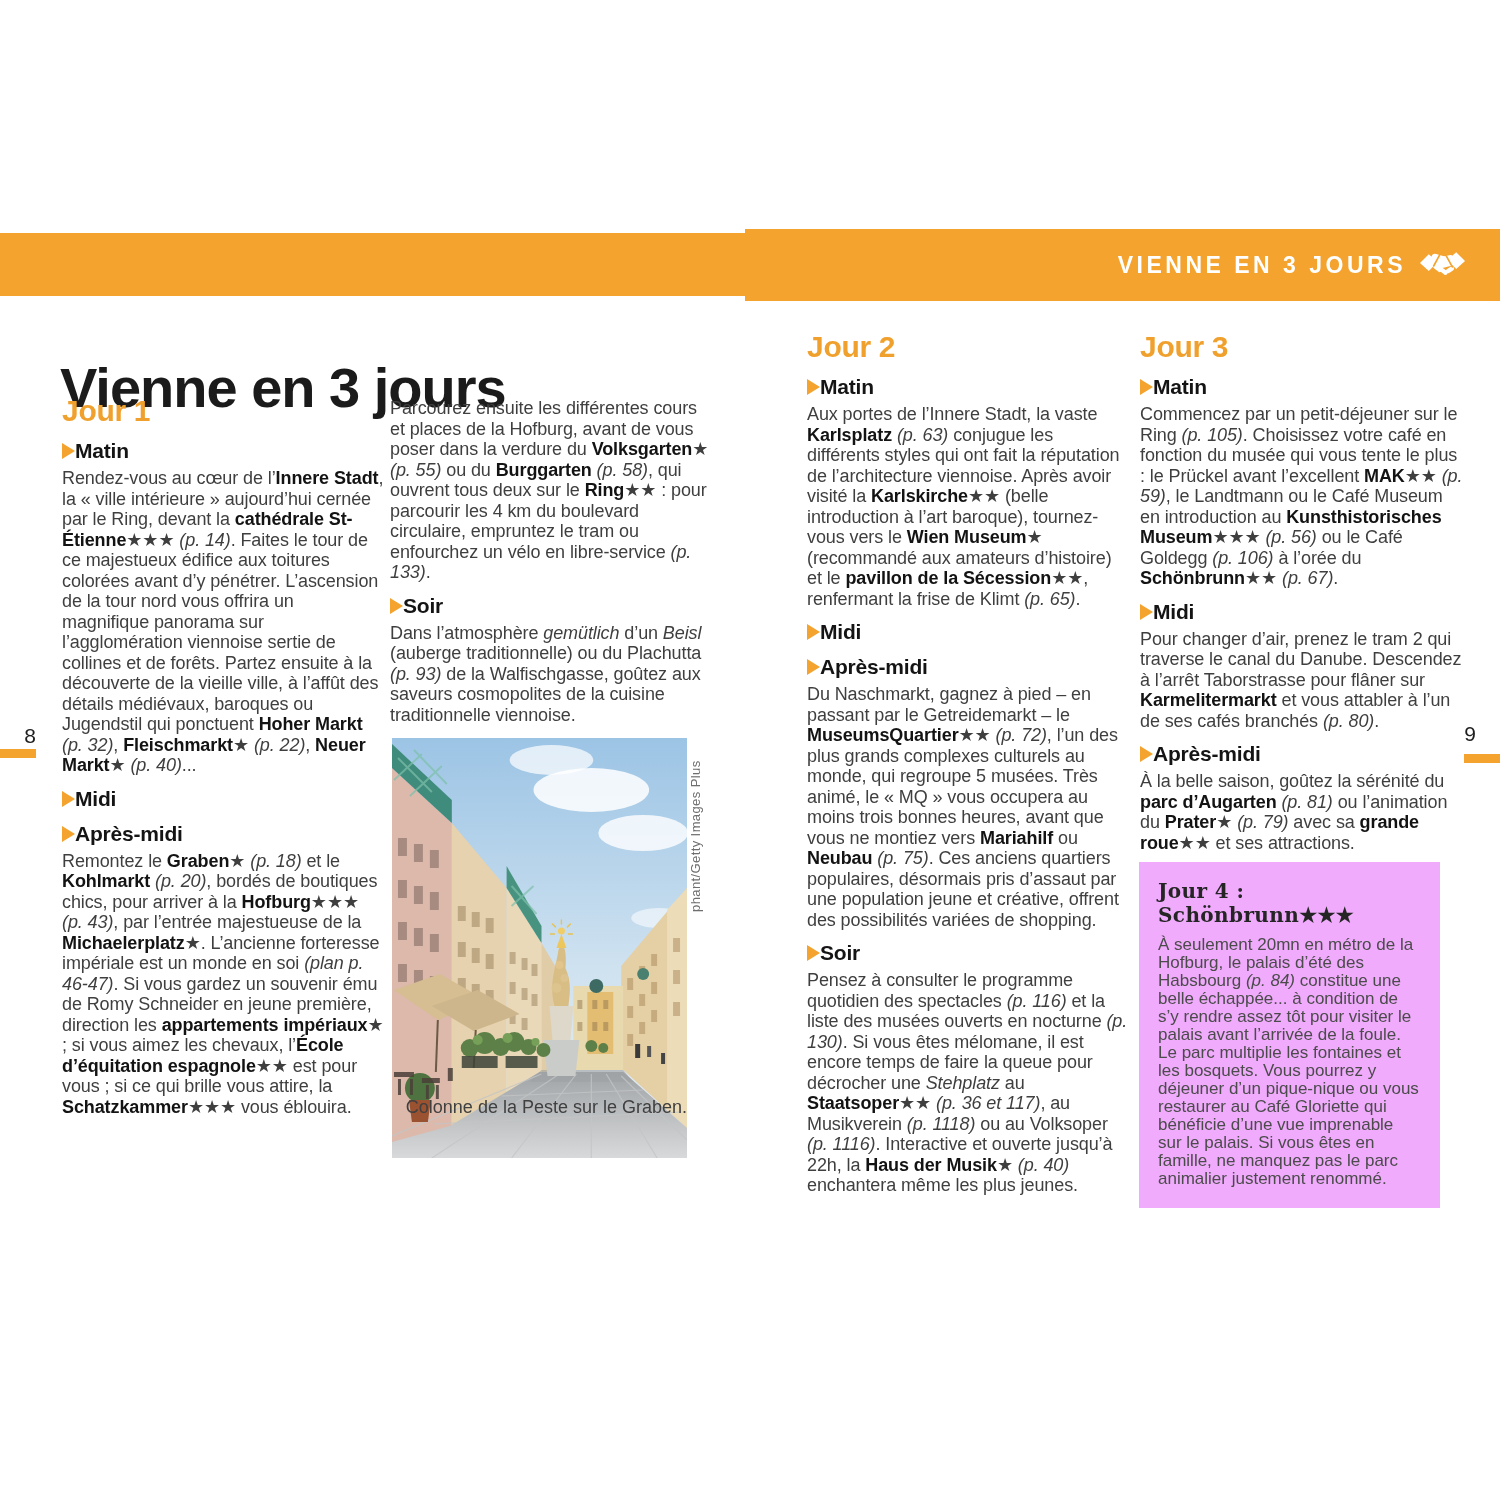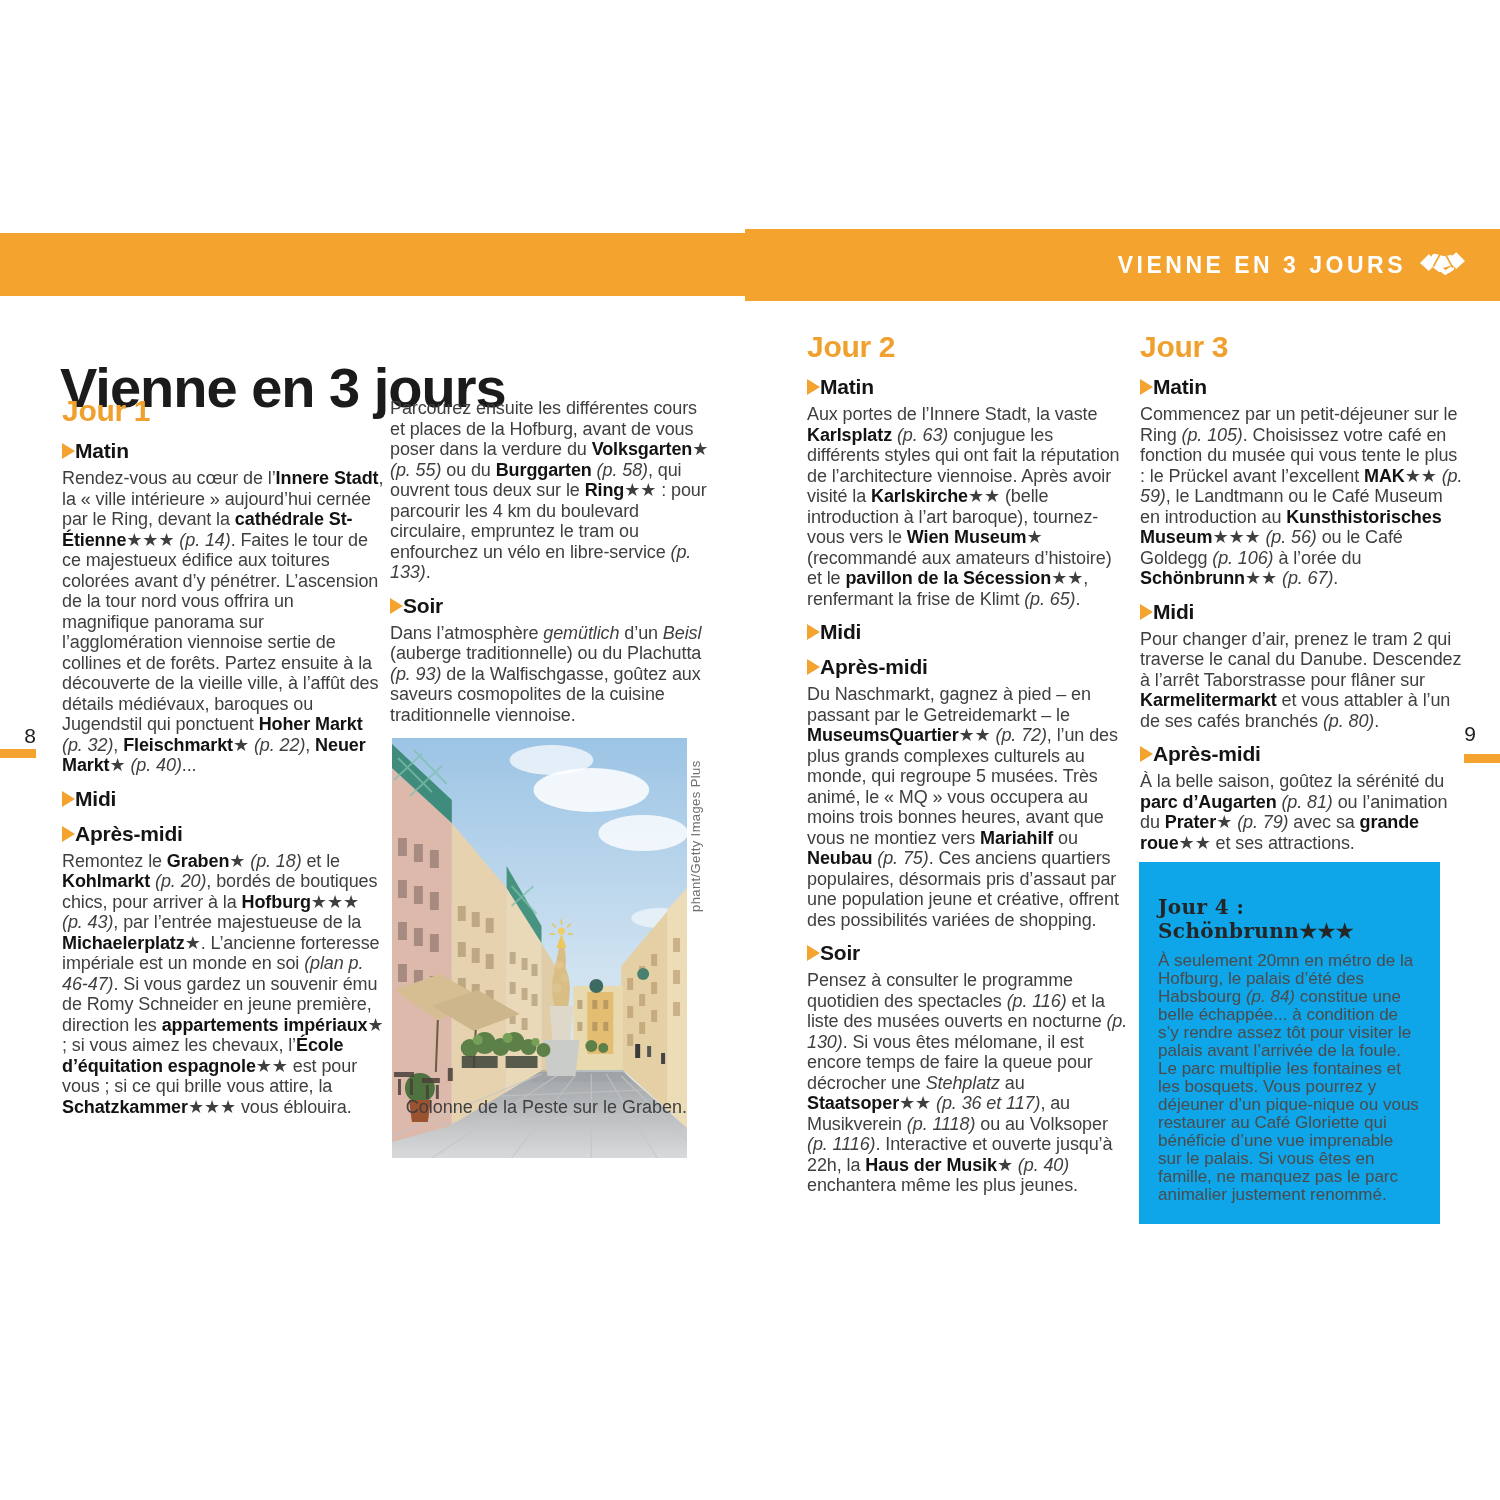--- a/index.html
+++ b/index.html
@@ -37,21 +37,21 @@
   p.body{margin:0 0 7px 0;font-size:18px;line-height:20.5px;color:#3f3f3f;letter-spacing:-.1px;}
   p.body b{color:#131313;font-weight:700;}
   p.body i{font-style:italic;}
   
   .photo{left:392px;top:738px;width:295px;height:420px;}
   .photo svg{display:block;width:100%;height:100%;}
   .credit{left:688px;top:740px;height:172px;writing-mode:vertical-rl;transform:rotate(180deg);
     font-size:13px;color:#6e6e6e;letter-spacing:.4px;white-space:nowrap;}
   .caption{left:392px;top:1097px;width:295px;text-align:right;font-size:18px;color:#404040;}
   
-  .box{left:1139px;top:862px;width:301px;background:#0ea5e9;padding:33px 19px 20px 19px;box-sizing:border-box;}
+  .box{left:1139px;top:862px;width:301px;background:#f0abfc;padding:17px 19px 20px 19px;box-sizing:border-box;}
   .box h4{margin:0 0 9px 0;font-family:"DejaVu Serif","Liberation Serif",serif;
     font-size:20px;font-weight:700;color:#252525;letter-spacing:.4px;}
   .box p{margin:0;font-size:17px;line-height:18px;color:#4b4b4b;}
   .box p i{font-style:italic;}
 </style>
 </head>
 <body>
 
 <div>
 

